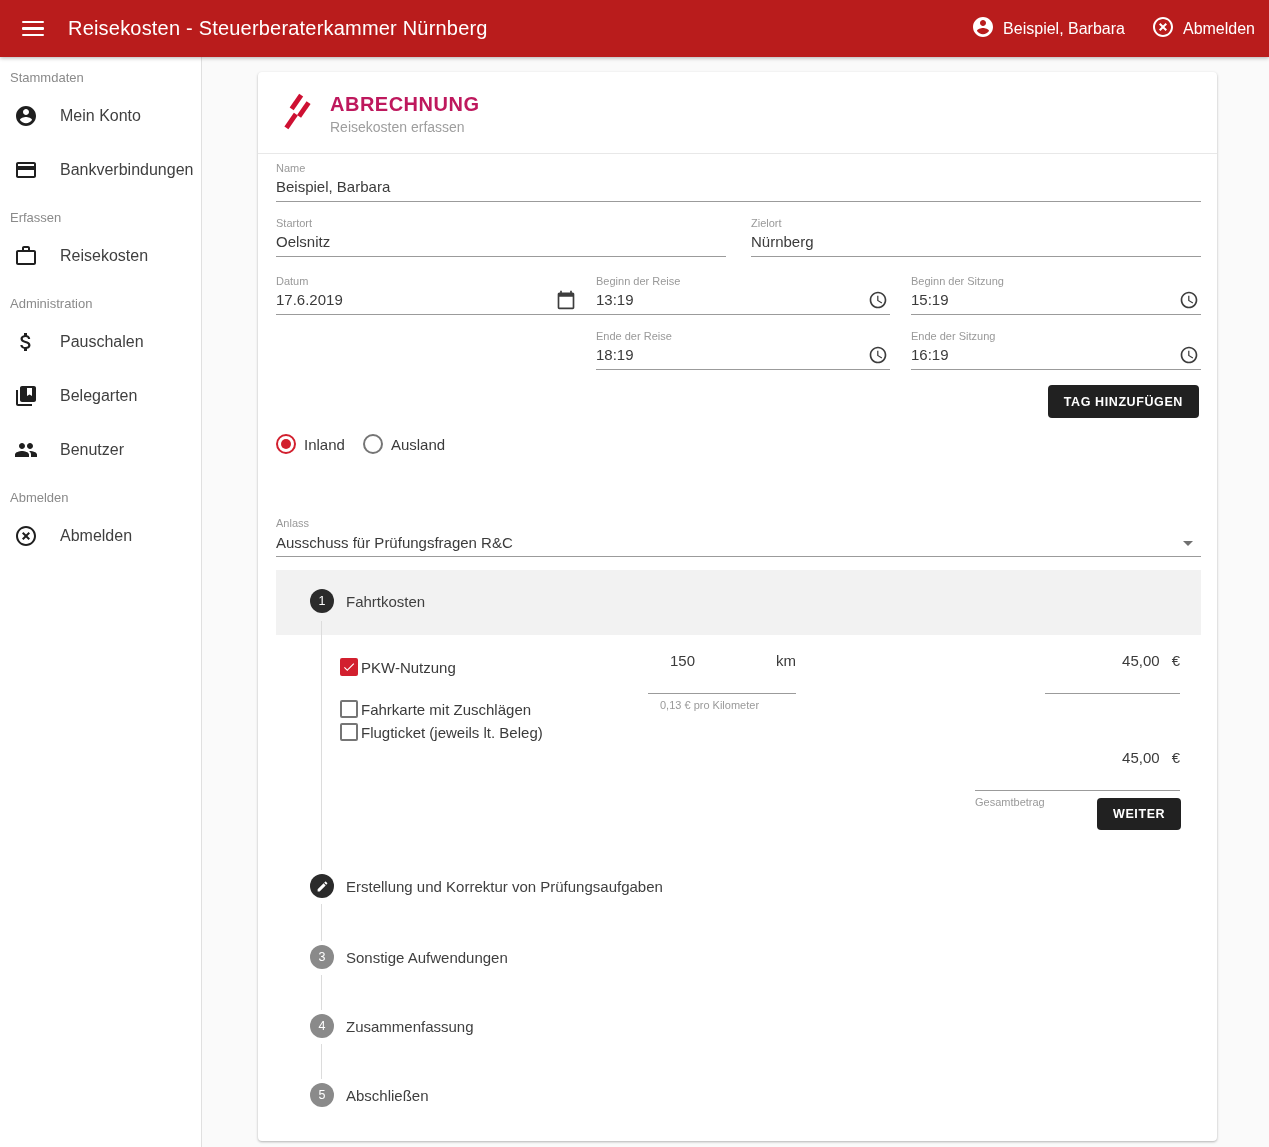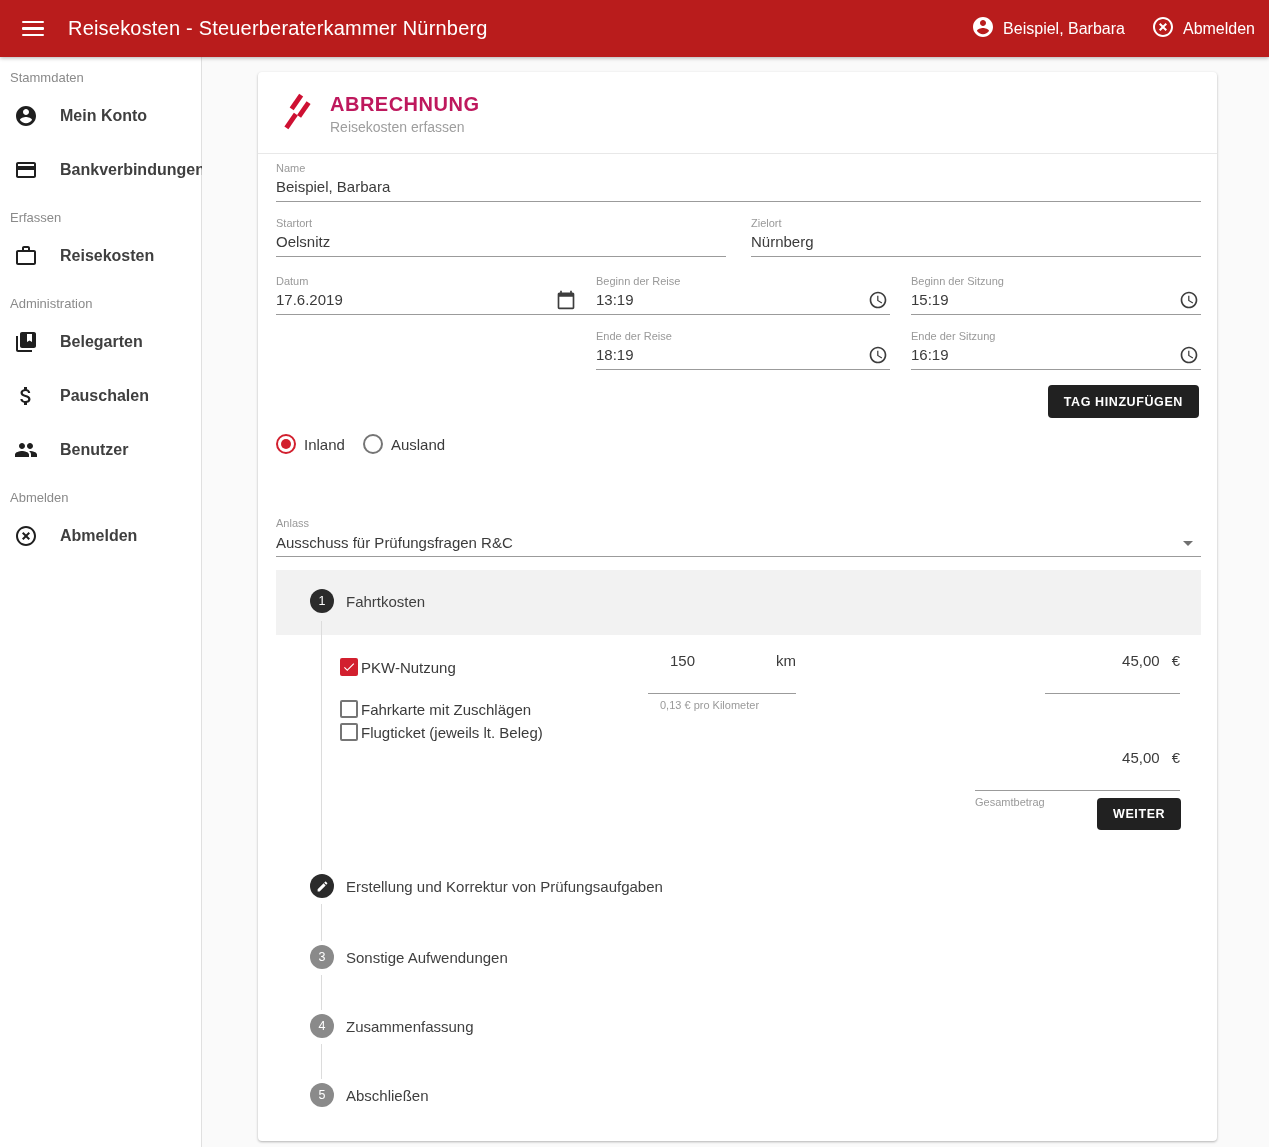--- a/index.html
+++ b/index.html
@@ -20,21 +20,21 @@
   .topbar-right { margin-left:auto; display:flex; align-items:center; gap:26px; font-size:16px; }
   .topbar-chip { display:flex; align-items:center; gap:8px; cursor:pointer; }
   
   .sidebar {
     position:absolute; left:0; top:57px; width:202px; height:1090px;
     background:#fff; border-right:1px solid #e0e0e0;
   }
   .sb-heading { margin:8px 0 0 10px; height:24px; font-size:13px; color:#8a8a8a; display:flex; align-items:center; }
   .sb-item { height:54px; display:flex; align-items:center; padding-left:14px; cursor:pointer; }
   .sb-item svg { flex:0 0 24px; }
-  .sb-item .sb-label { margin-left:22px; font-size:16px; color:#3f3f3f;font-weight:bold; }
+  .sb-item .sb-label { margin-left:22px; font-size:16px; color:#3f3f3f; }
   
   .main { position:absolute; left:202px; top:57px; width:1067px; height:1090px; background:#fafafa; }
   .card {
     position:absolute; left:56px; top:15px; width:959px; height:1069px;
     background:#fff; border-radius:4px; box-shadow:0 1px 3px rgba(0,0,0,.18), 0 1px 2px rgba(0,0,0,.12);
   }
   .card-title   { position:absolute; left:72px; top:21px;  font-size:20px; color:#be185d; letter-spacing:.5px; }
   .card-sub     { position:absolute; left:72px; top:47px;  font-size:14px; color:#9e9e9e; }
   .card-divider { position:absolute; left:0; top:81px; width:100%; height:1px; background:#e8e8e8; }
   .logo { position:absolute; left:25px; top:20px; }
@@ -140,29 +140,29 @@
   <div class="sb-item">
     <svg width="24" height="24" viewBox="0 0 24 24" fill="#1f1f1f">
         <path d="M14 6V4h-4v2h4zM4 8v11h16V8H4zm16-2c1.11 0 2 .89 2 2v11c0 1.11-.89 2-2 2H4c-1.11 0-2-.89-2-2L2.01 8c0-1.11.88-2 1.99-2h4V4c0-1.11.89-2 2-2h4c1.11 0 2 .89 2 2v2h4z"></path>
       </svg>
     <span class="sb-label">Reisekosten</span>
   </div>
 
   <div class="sb-heading">Administration</div>
   <div class="sb-item">
     <svg width="24" height="24" viewBox="0 0 24 24" fill="#1f1f1f">
+        <path d="M11.8 10.9c-2.27-.59-3-1.2-3-2.15 0-1.09 1.01-1.85 2.7-1.85 1.78 0 2.44.85 2.5 2.1h2.21c-.07-1.72-1.12-3.3-3.21-3.81V3h-3v2.16c-1.94.42-3.5 1.68-3.5 3.61 0 2.31 1.91 3.46 4.7 4.13 2.5.6 3 1.48 3 2.41 0 .69-.49 1.79-2.7 1.79-2.06 0-2.87-.92-2.98-2.1h-2.2c.12 2.19 1.76 3.42 3.68 3.83V21h3v-2.15c1.95-.37 3.5-1.5 3.5-3.55 0-2.84-2.43-3.81-4.7-4.4z"></path>
+      </svg>
+    <span class="sb-label">Pauschalen</span>
+  </div>
+  <div class="sb-item">
+    <svg width="24" height="24" viewBox="0 0 24 24" fill="#1f1f1f">
         <path d="M4 6H2v14c0 1.1.9 2 2 2h14v-2H4V6zm16-4H8c-1.1 0-2 .9-2 2v12c0 1.1.9 2 2 2h12c1.1 0 2-.9 2-2V4c0-1.1-.9-2-2-2zm-2 10l-2.5-1.5L13 12V4h5v8z"></path>
       </svg>
     <span class="sb-label">Belegarten</span>
-  </div>
-  <div class="sb-item">
-    <svg width="24" height="24" viewBox="0 0 24 24" fill="#1f1f1f">
-        <path d="M11.8 10.9c-2.27-.59-3-1.2-3-2.15 0-1.09 1.01-1.85 2.7-1.85 1.78 0 2.44.85 2.5 2.1h2.21c-.07-1.72-1.12-3.3-3.21-3.81V3h-3v2.16c-1.94.42-3.5 1.68-3.5 3.61 0 2.31 1.91 3.46 4.7 4.13 2.5.6 3 1.48 3 2.41 0 .69-.49 1.79-2.7 1.79-2.06 0-2.87-.92-2.98-2.1h-2.2c.12 2.19 1.76 3.42 3.68 3.83V21h3v-2.15c1.95-.37 3.5-1.5 3.5-3.55 0-2.84-2.43-3.81-4.7-4.4z"></path>
-      </svg>
-    <span class="sb-label">Pauschalen</span>
   </div>
   <div class="sb-item">
     <svg width="24" height="24" viewBox="0 0 24 24" fill="#1f1f1f">
         <path d="M16 11c1.66 0 2.99-1.34 2.99-3S17.66 5 16 5c-1.66 0-3 1.34-3 3s1.34 3 3 3zm-8 0c1.66 0 2.99-1.34 2.99-3S9.66 5 8 5C6.34 5 5 6.34 5 8s1.34 3 3 3zm0 2c-2.33 0-7 1.17-7 3.5V19h14v-2.5c0-2.33-4.67-3.5-7-3.5zm8 0c-.29 0-.62.02-.97.05 1.16.84 1.97 1.97 1.97 3.45V19h6v-2.5c0-2.33-4.67-3.5-7-3.5z"></path>
       </svg>
     <span class="sb-label">Benutzer</span>
   </div>
 
   <div class="sb-heading">Abmelden</div>
   <div class="sb-item">

